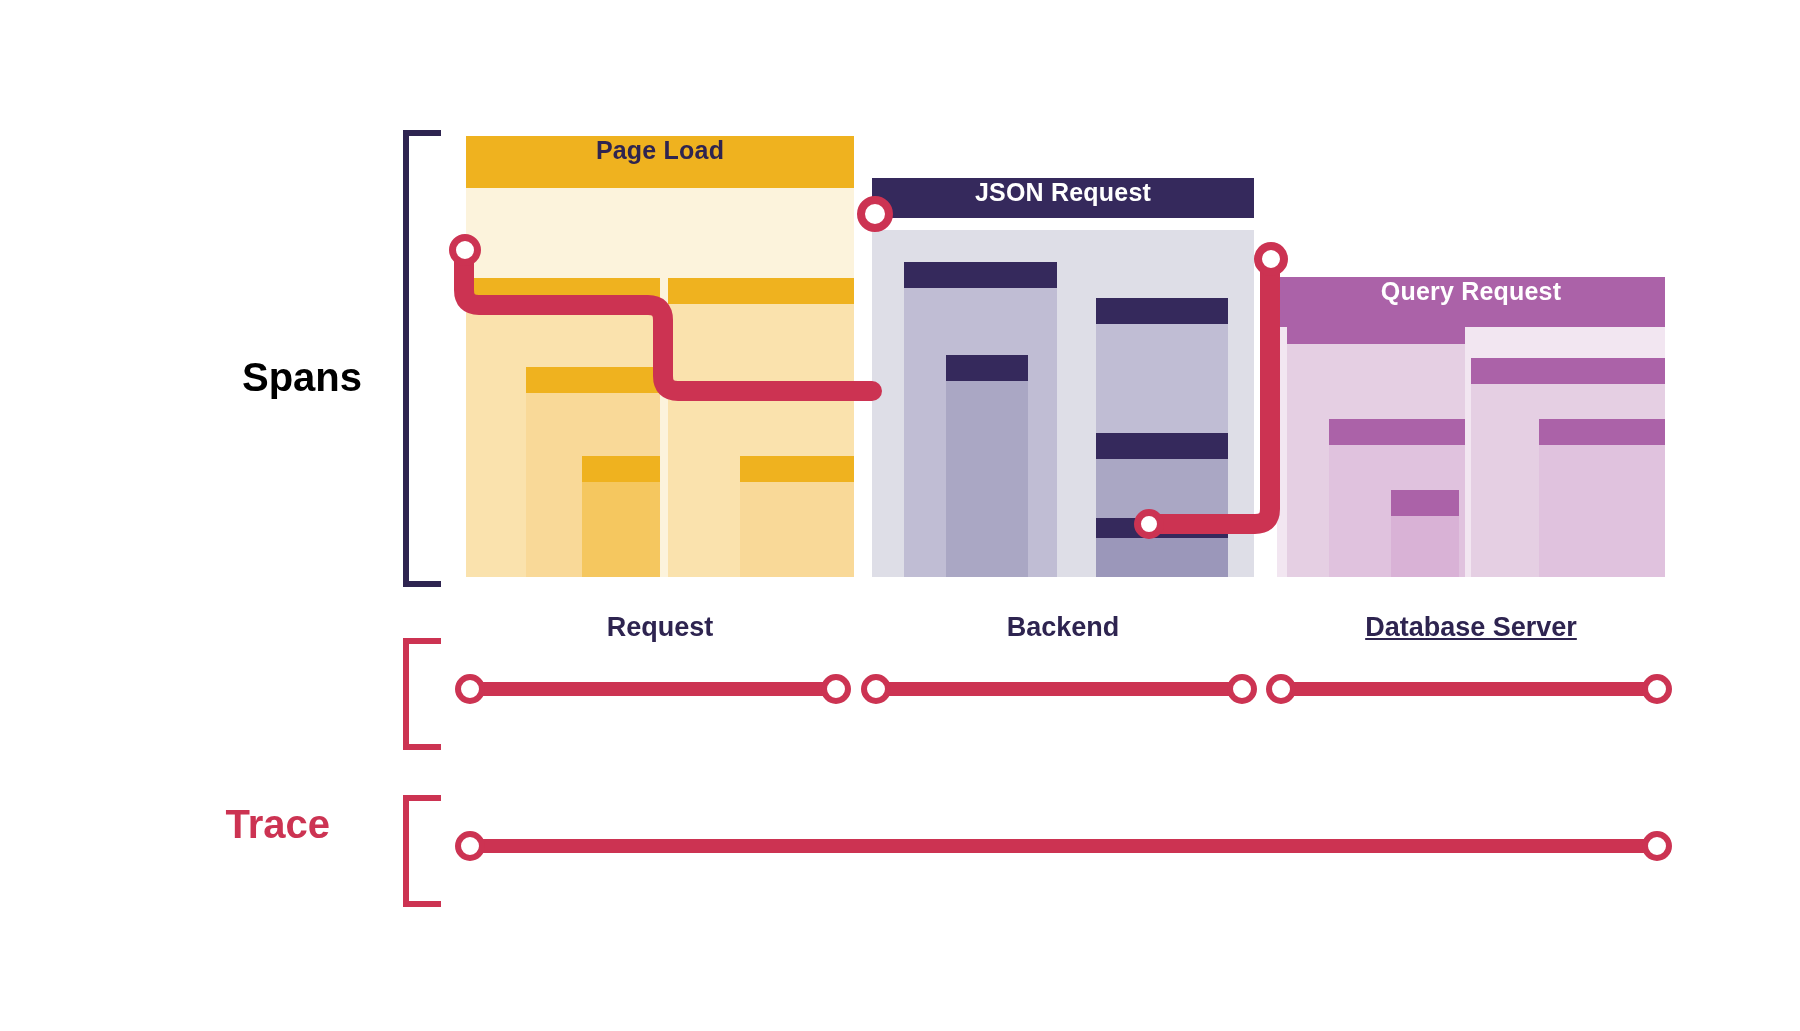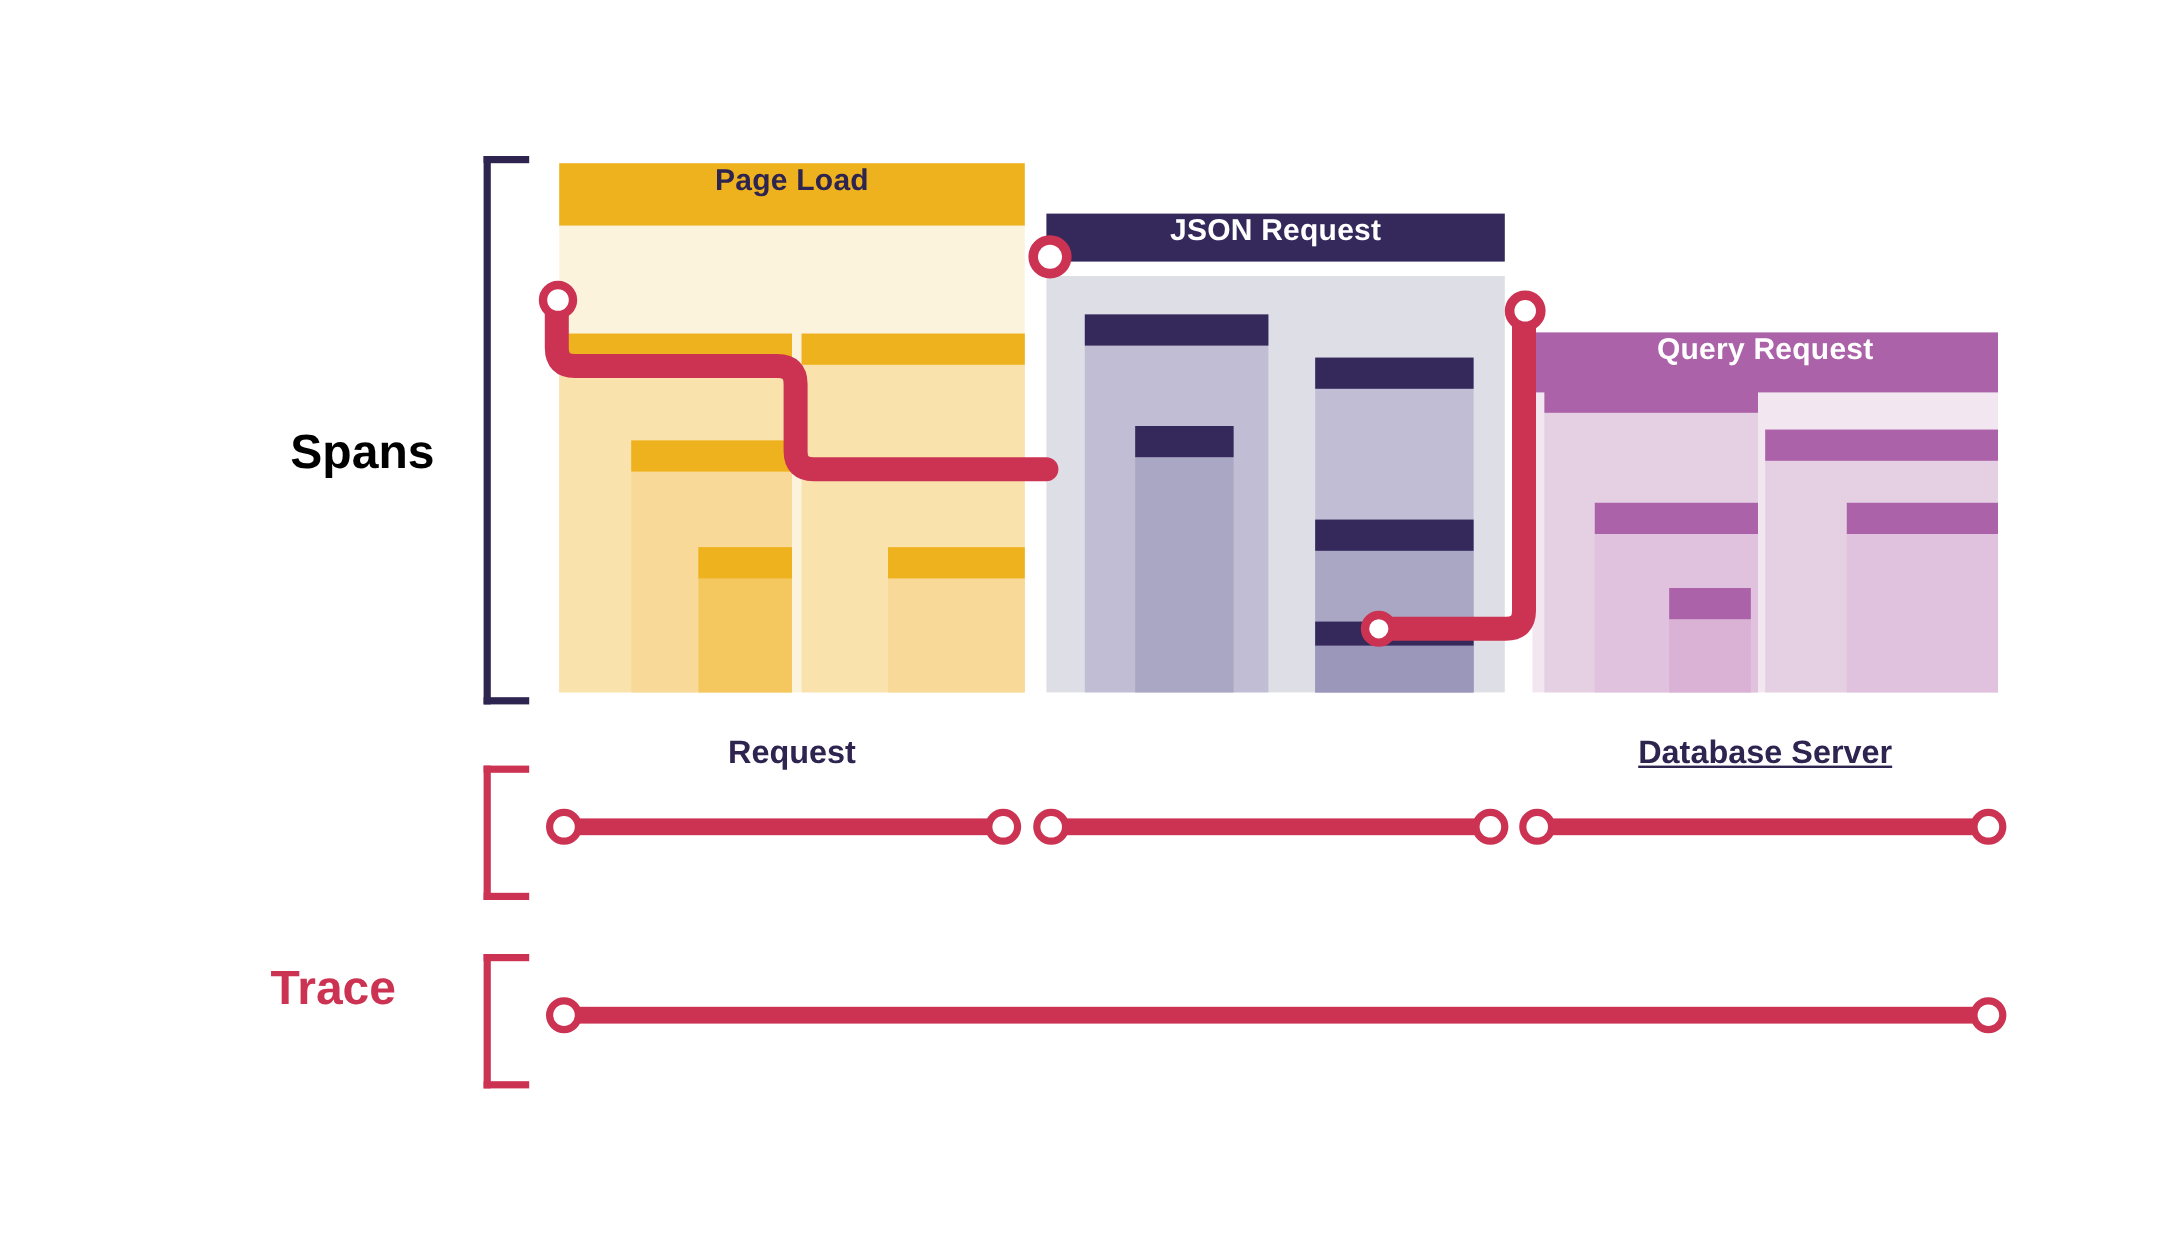--- a/index.html
+++ b/index.html
@@ -187,20 +187,21 @@
 
     <path d="M 1148 524 L 1255 524 Q 1270 524 1270 509 L 1270 260" fill="none" stroke="#cc3352" stroke-width="20" stroke-linecap="round" stroke-linejoin="round"></path>
   </svg>
 
   <div class="tl-dot" style="left:449px;top:234px;width:32px;height:32px;border-width:7px;"></div>
   <div class="tl-dot" style="left:857px;top:196px;width:36px;height:36px;border-width:8px;"></div>
   <div class="tl-dot" style="left:1134px;top:509px;width:30px;height:30px;border-width:7px;"></div>
   <div class="tl-dot" style="left:1254px;top:242px;width:34px;height:34px;border-width:8px;"></div>
 
   <div class="service-caption" id="caption-browser">Request</div>
+  <div class="service-caption" id="caption-backend">Backend</div>
   <div class="service-caption" id="caption-database">Database Server</div>
 
   <div class="tl-seg" style="left:466px;top:682px;width:370px;background:#cc3352;"></div>
   <div class="tl-seg" style="left:872px;top:682px;width:370px;background:#cc3352;"></div>
   <div class="tl-seg" style="left:1277px;top:682px;width:380px;background:#cc3352;"></div>
 
   <div class="tl-dot" style="left:455px;top:674px;"></div>
   <div class="tl-dot" style="left:821px;top:674px;"></div>
   <div class="tl-dot" style="left:861px;top:674px;"></div>
   <div class="tl-dot" style="left:1227px;top:674px;"></div>

